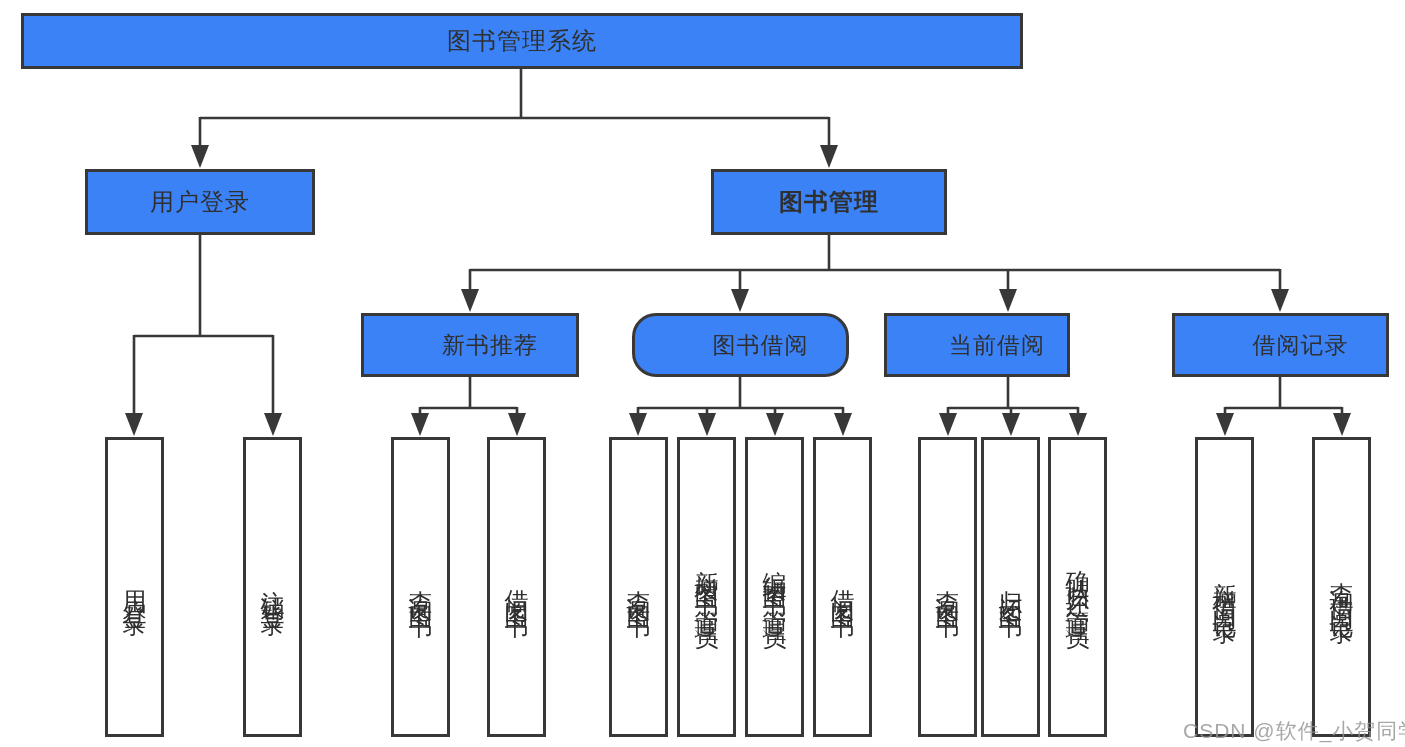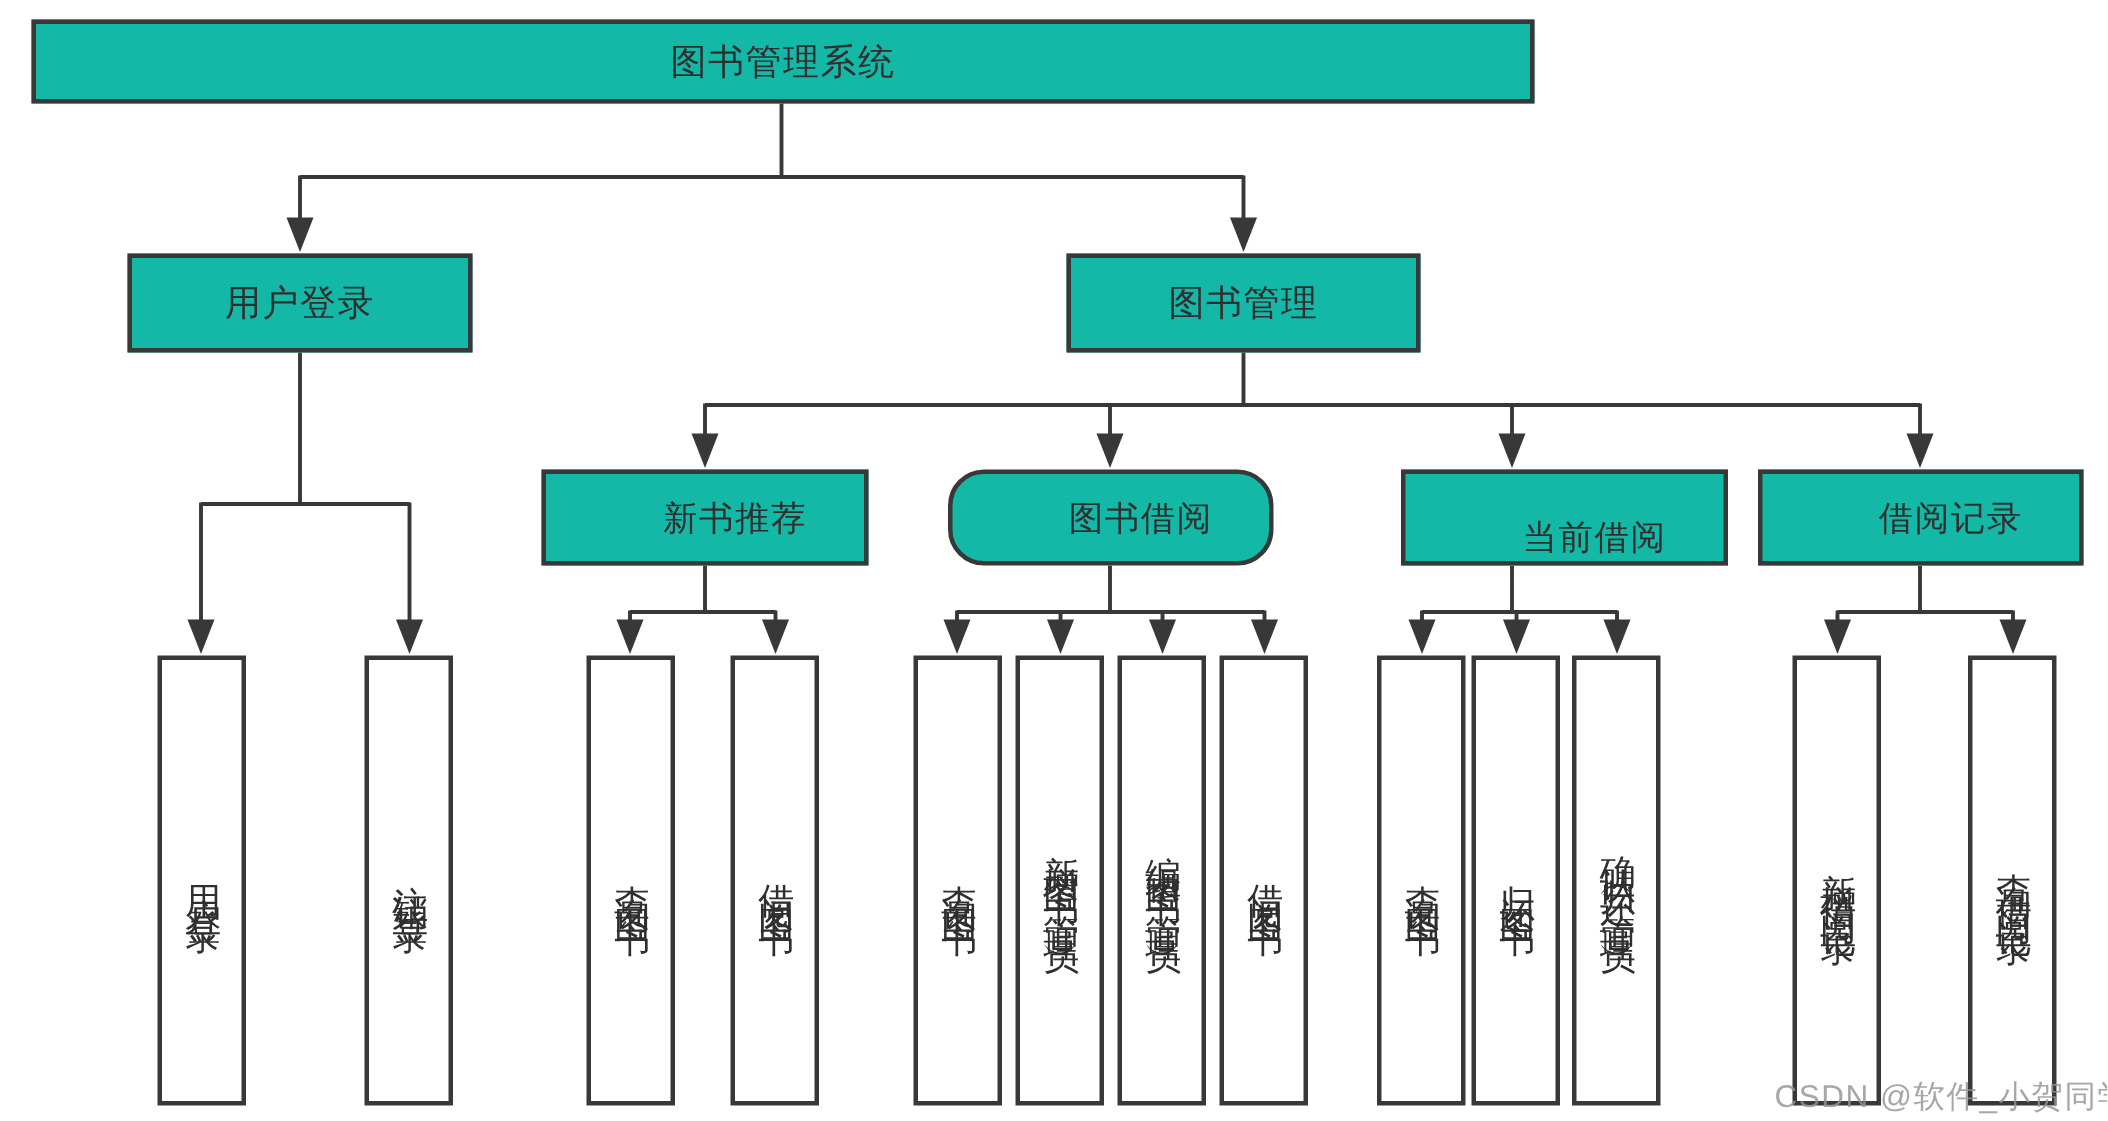--- a/index.html
+++ b/index.html
@@ -8,21 +8,21 @@
     width:1405px;height:747px;
     background:#ffffff;
     font-family:"Liberation Sans","DejaVu Sans",sans-serif;
     overflow:hidden;
   }
   #connectors{position:absolute;left:0;top:0;width:1405px;height:747px;}
   .node{
     position:absolute;
     box-sizing:border-box;
     border:3px solid #383838;
-    background:#14b8a6;
+    background:#3b82f6;
     display:flex;align-items:center;justify-content:center;
     font-size:24px;color:#2f2f2f;
     letter-spacing:1px;
     white-space:nowrap;
   }
   .root{left:21px;top:13px;width:1002px;height:56px;}
   .lvl2{top:169px;height:66px;}
   .lvl3{top:313px;height:64px;font-size:23px;padding-left:40px;}
   .leaf{
     position:absolute;
@@ -123,31 +123,31 @@
     </g>
   </svg>
 
   <div class="node root">
     <span>图书管理系统</span>
   </div>
 
   <div class="node lvl2" style="left:85px;width:230px;">
     <span>用户登录</span>
   </div>
-  <div class="node lvl2" style="left:711px;width:236px;">
+  <div class="node lvl2" style="left:711px;width:236px;font-weight:bold;">
     <span>图书管理</span>
   </div>
 
   <div class="node lvl3" style="left:361px;width:218px;">
     <span>新书推荐</span>
   </div>
   <div class="node lvl3" style="left:632px;width:217px;border-radius:24px;">
     <span>图书借阅</span>
   </div>
-  <div class="node lvl3" style="left:934px;width:218px;align-items:flex-end;">
+  <div class="node lvl3" style="left:884px;width:186px;">
     <span>当前借阅</span>
   </div>
   <div class="node lvl3" style="left:1172px;width:217px;">
     <span>借阅记录</span>
   </div>
 
   <div class="leaf" style="left:105px;">
     <span class="vtext">用户登录</span>
   </div>
   <div class="leaf" style="left:243px;">

